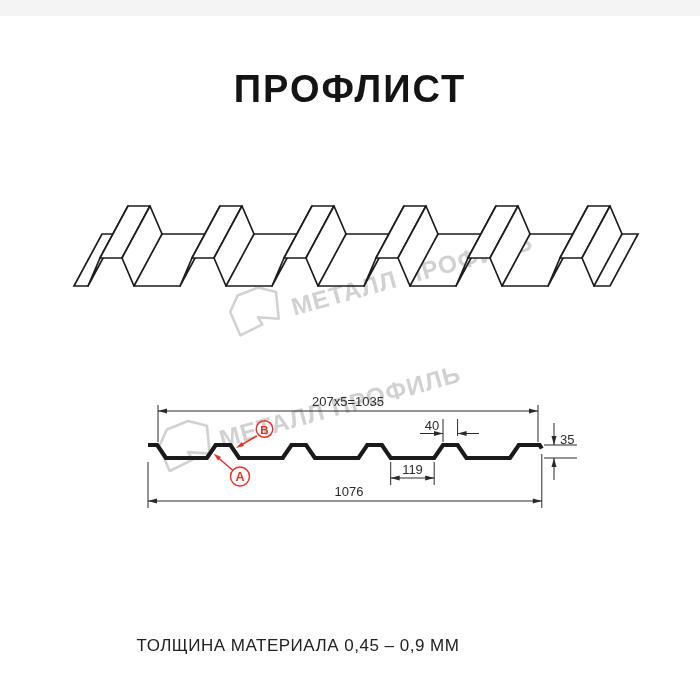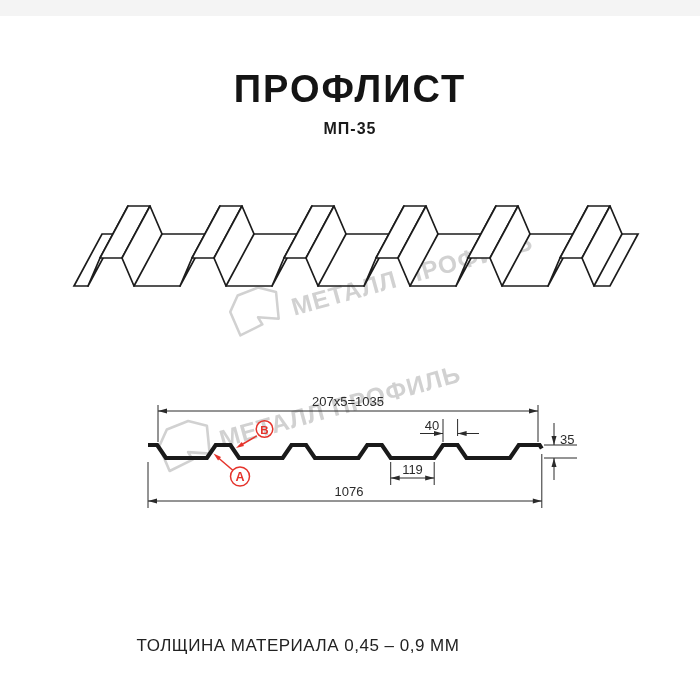--- a/index.html
+++ b/index.html
@@ -25,21 +25,20 @@
   .wmtxt{fill:#c6c6c6;font-size:24.5px;font-weight:700;letter-spacing:1px;
          font-family:"Liberation Sans",sans-serif;}
   .wmlogo{fill:none;stroke:#c6c6c6;stroke-width:2.2;stroke-linejoin:round;}
 </style>
 </head>
 <body>
 
 <div class="canvas">
 
   <div class="title">ПРОФЛИСТ</div>
-  <div class="subtitle">МП-35</div>
 
   <svg width="700" height="700" viewBox="0 0 700 700">
 
     <g class="wm" transform="rotate(-15.5 292 292)">
       <path class="wmlogo" transform="translate(228,262) scale(1.15)" d="M3,15 L13,3 L32,1 L46,9 L42,32 L25,26 L27,33 L6,37 Z"></path>
       <text class="wmtxt" x="292" y="300">МЕТАЛЛ ПРОФИЛЬ</text>
     </g>
 
     <g>
 

